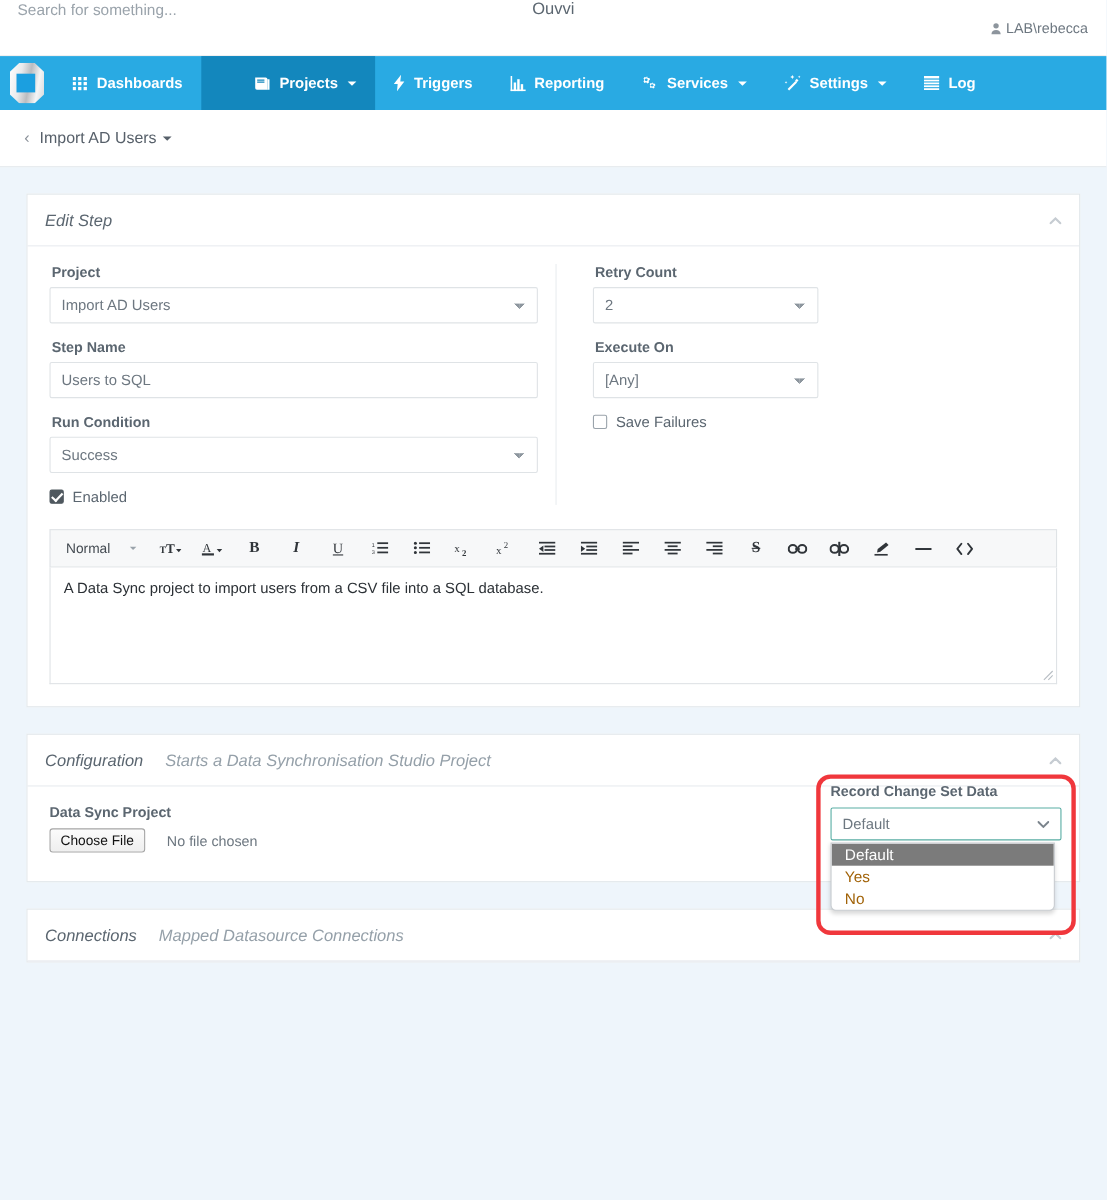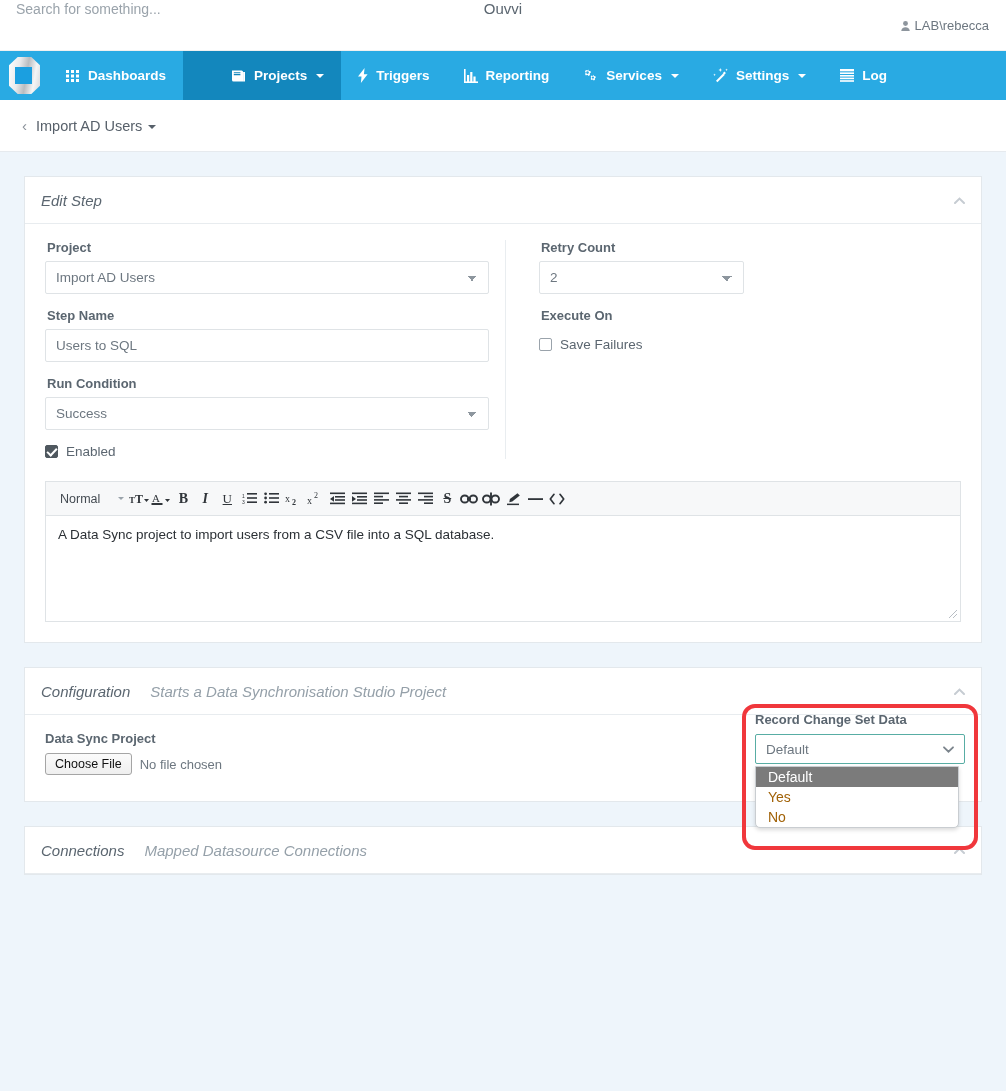--- a/index.html
+++ b/index.html
@@ -143,21 +143,21 @@
     width:4px; height:8px; border:solid #fff; border-width:0 2px 2px 0;
     transform:rotate(43deg);
   }
   .chk-label { font-size:13.5px; color:#5b6670; }
 
   
   .editor-wrap { margin-top:22px; }
   .ed-toolbar {
     border:1px solid #dfe3e6; background:#f7f8f9;
     height:35px; display:flex; align-items:center;
-    padding:0 8px; gap:0;
+    padding:0 8px; gap:16px;
   }
   .ed-normal {
     font-size:12.5px; color:#444b52; padding:0 4px 0 6px;
     display:flex; align-items:center; gap:18px;
   }
   .mini-caret {
     width:0;height:0;border-left:3px solid transparent;border-right:3px solid transparent;
     border-top:3.5px solid #9aa3ab;
   }
   .tb {
@@ -170,21 +170,21 @@
     font-family:"Liberation Sans", sans-serif;
     font-size:13.5px; color:#2b3035; line-height:1.4;
     position:relative; background:#fff;
   }
   .resize-grip {
     position:absolute; right:2px; bottom:2px; width:10px; height:10px;
   }
 
   
   .file-label { font-weight:bold; color:#5b6670; font-size:13px; margin-bottom:7px; display:block;}
-  .file-row { display:flex; align-items:center; gap:8px; }
+  .file-row { display:flex; align-items:center; gap:20px; }
   .file-btn {
     border:1px solid #a5a5a5; background:linear-gradient(#fbfbfb,#efefef);
     padding:3px 9px; font-size:12.5px; color:#111; border-radius:3px;
     font-family:"Liberation Sans", sans-serif; cursor:pointer;
   }
   .file-none { font-size:13px; color:#6d7780; }
 
   
   .highlight-box {
     position:absolute;
@@ -393,20 +393,23 @@
           </div>
         </div>
 
         <div class="col-r">
           <label class="flabel">Retry Count</label>
           <select class="ctrl narrow">
             <option>2</option>
           </select>
 
           <label class="flabel fgap">Execute On</label>
+          <select class="ctrl narrow">
+            <option>[Any]</option>
+          </select>
 
           <div class="chk-row">
             <span class="chkbox"></span>
             <span class="chk-label">Save Failures</span>
           </div>
         </div>
       </div>
 
       <div class="editor-wrap">
         <div class="ed-toolbar">

